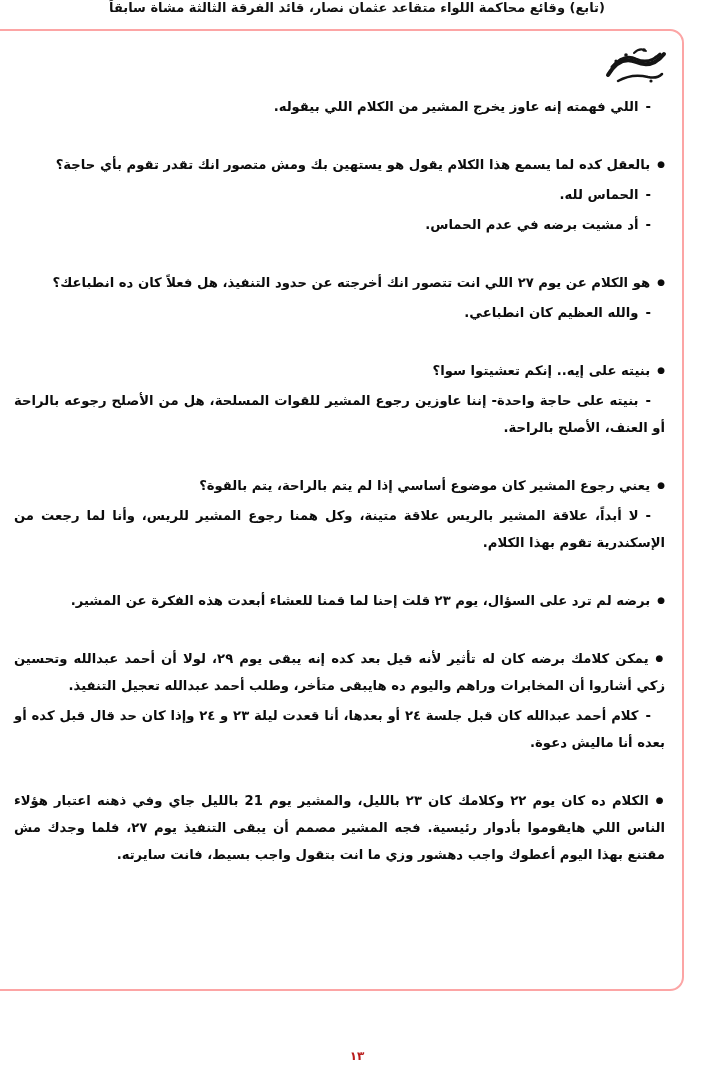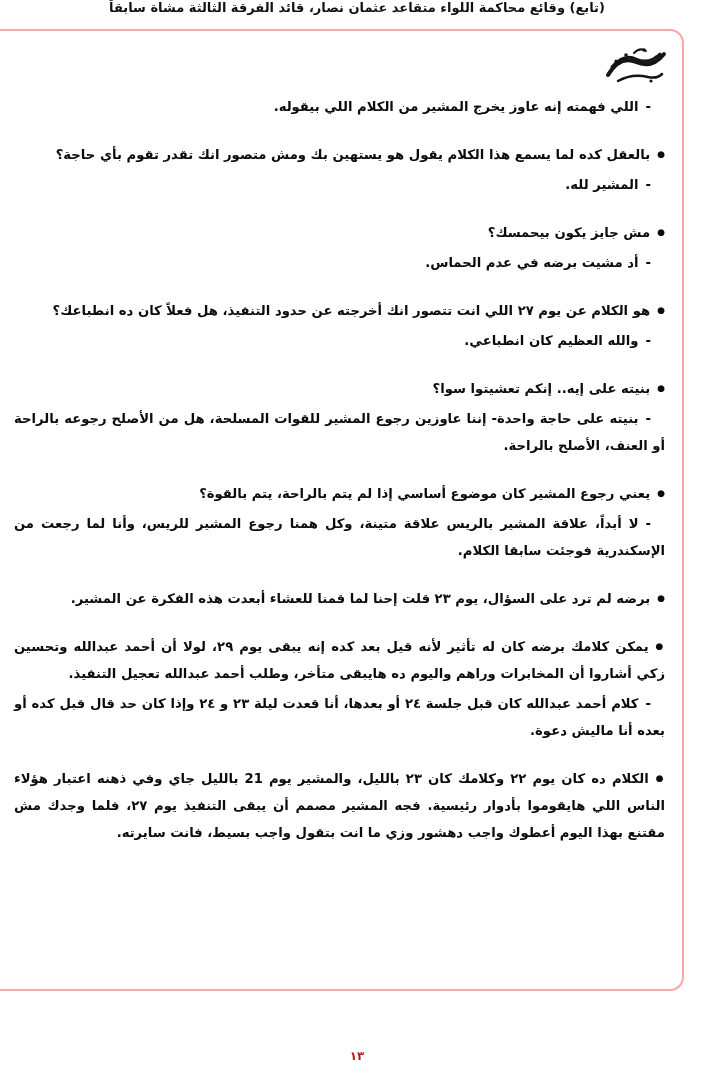--- a/index.html
+++ b/index.html
@@ -44,21 +44,21 @@
     right: 17px;
     left: 40px;
     direction: rtl;
     text-align: justify;
     font-size: 13.2px;
     font-weight: 700;
     color: #0c0c0c;
     line-height: 27px;
   }
   .line { margin: 0 0 3px 0; }
-  .line.question { margin-top: 21px; }
+  .line.question { margin-top: 31px; }
   .line:first-child { margin-top: 0; }
   .line.answer { text-indent: 14px; }
   .marker { display: inline; }
   .question > .marker {
     font-size: 9px;
     vertical-align: 2px;
     margin-left: 7px;
   }
   .answer > .marker {
     margin-left: 7px;
@@ -93,29 +93,28 @@
       <circle cx="40" cy="9" r="1.8"></circle>
       <circle cx="52" cy="16" r="1.6"></circle>
       <circle cx="12" cy="20" r="1.6"></circle>
       <circle cx="47" cy="40" r="1.6"></circle>
     </g>
   </svg>
 
   <div class="content">
       <p class="line answer"><span class="marker">-</span><span>اللي فهمته إنه عاوز يخرج المشير من الكلام اللي بيقوله.</span></p>
       <p class="line question"><span class="marker">●</span><span>بالعقل كده لما يسمع هذا الكلام يقول هو يستهين بك ومش متصور انك تقدر تقوم بأي حاجة؟</span></p>
-      <p class="line answer"><span class="marker">-</span><span>المشير لله.</span></p>
-      <p class="line question"><span class="marker">●</span><span>مش جايز يكون بيحمسك؟</span></p>
+      <p class="line answer"><span class="marker">-</span><span>الحماس لله.</span></p>
       <p class="line answer"><span class="marker">-</span><span>أد مشيت برضه في عدم الحماس.</span></p>
       <p class="line question"><span class="marker">●</span><span>هو الكلام عن يوم ٢٧ اللي انت تتصور انك أخرجته عن حدود التنفيذ، هل فعلاً كان ده انطباعك؟</span></p>
       <p class="line answer"><span class="marker">-</span><span>والله العظيم كان انطباعي.</span></p>
       <p class="line question"><span class="marker">●</span><span>بنيته على إيه.. إنكم تعشيتوا سوا؟</span></p>
       <p class="line answer"><span class="marker">-</span><span>بنيته على حاجة واحدة- إننا عاوزين رجوع المشير للقوات المسلحة، هل من الأصلح رجوعه بالراحة أو العنف، الأصلح بالراحة.</span></p>
       <p class="line question"><span class="marker">●</span><span>يعني رجوع المشير كان موضوع أساسي إذا لم يتم بالراحة، يتم بالقوة؟</span></p>
-      <p class="line answer"><span class="marker">-</span><span>لا أبداً، علاقة المشير بالريس علاقة متينة، وكل همنا رجوع المشير للريس، وأنا لما رجعت من الإسكندرية فوجئت سابقا الكلام.</span></p>
+      <p class="line answer"><span class="marker">-</span><span>لا أبداً، علاقة المشير بالريس علاقة متينة، وكل همنا رجوع المشير للريس، وأنا لما رجعت من الإسكندرية تقوم بهذا الكلام.</span></p>
       <p class="line question"><span class="marker">●</span><span>برضه لم ترد على السؤال، يوم ٢٣ قلت إحنا لما قمنا للعشاء أبعدت هذه الفكرة عن المشير.</span></p>
       <p class="line question"><span class="marker">●</span><span>يمكن كلامك برضه كان له تأثير لأنه قيل بعد كده إنه يبقى يوم ٢٩، لولا أن أحمد عبدالله وتحسين زكي أشاروا أن المخابرات وراهم واليوم ده هايبقى متأخر، وطلب أحمد عبدالله تعجيل التنفيذ.</span></p>
       <p class="line answer"><span class="marker">-</span><span>كلام أحمد عبدالله كان قبل جلسة ٢٤ أو بعدها، أنا قعدت ليلة ٢٣ و ٢٤ وإذا كان حد قال قبل كده أو بعده أنا ماليش دعوة.</span></p>
       <p class="line question"><span class="marker">●</span><span>الكلام ده كان يوم ٢٢ وكلامك كان ٢٣ بالليل، والمشير يوم 21 بالليل جاي وفي ذهنه اعتبار هؤلاء الناس اللي هايقوموا بأدوار رئيسية. فجه المشير مصمم أن يبقى التنفيذ يوم ٢٧، فلما وجدك مش مقتنع بهذا اليوم أعطوك واجب دهشور وزي ما انت بتقول واجب بسيط، فانت سايرته.</span></p>
       <p class="line answer"></p>
     </div>
 
 </div>
 
 <div class="page-number">١٣</div>

